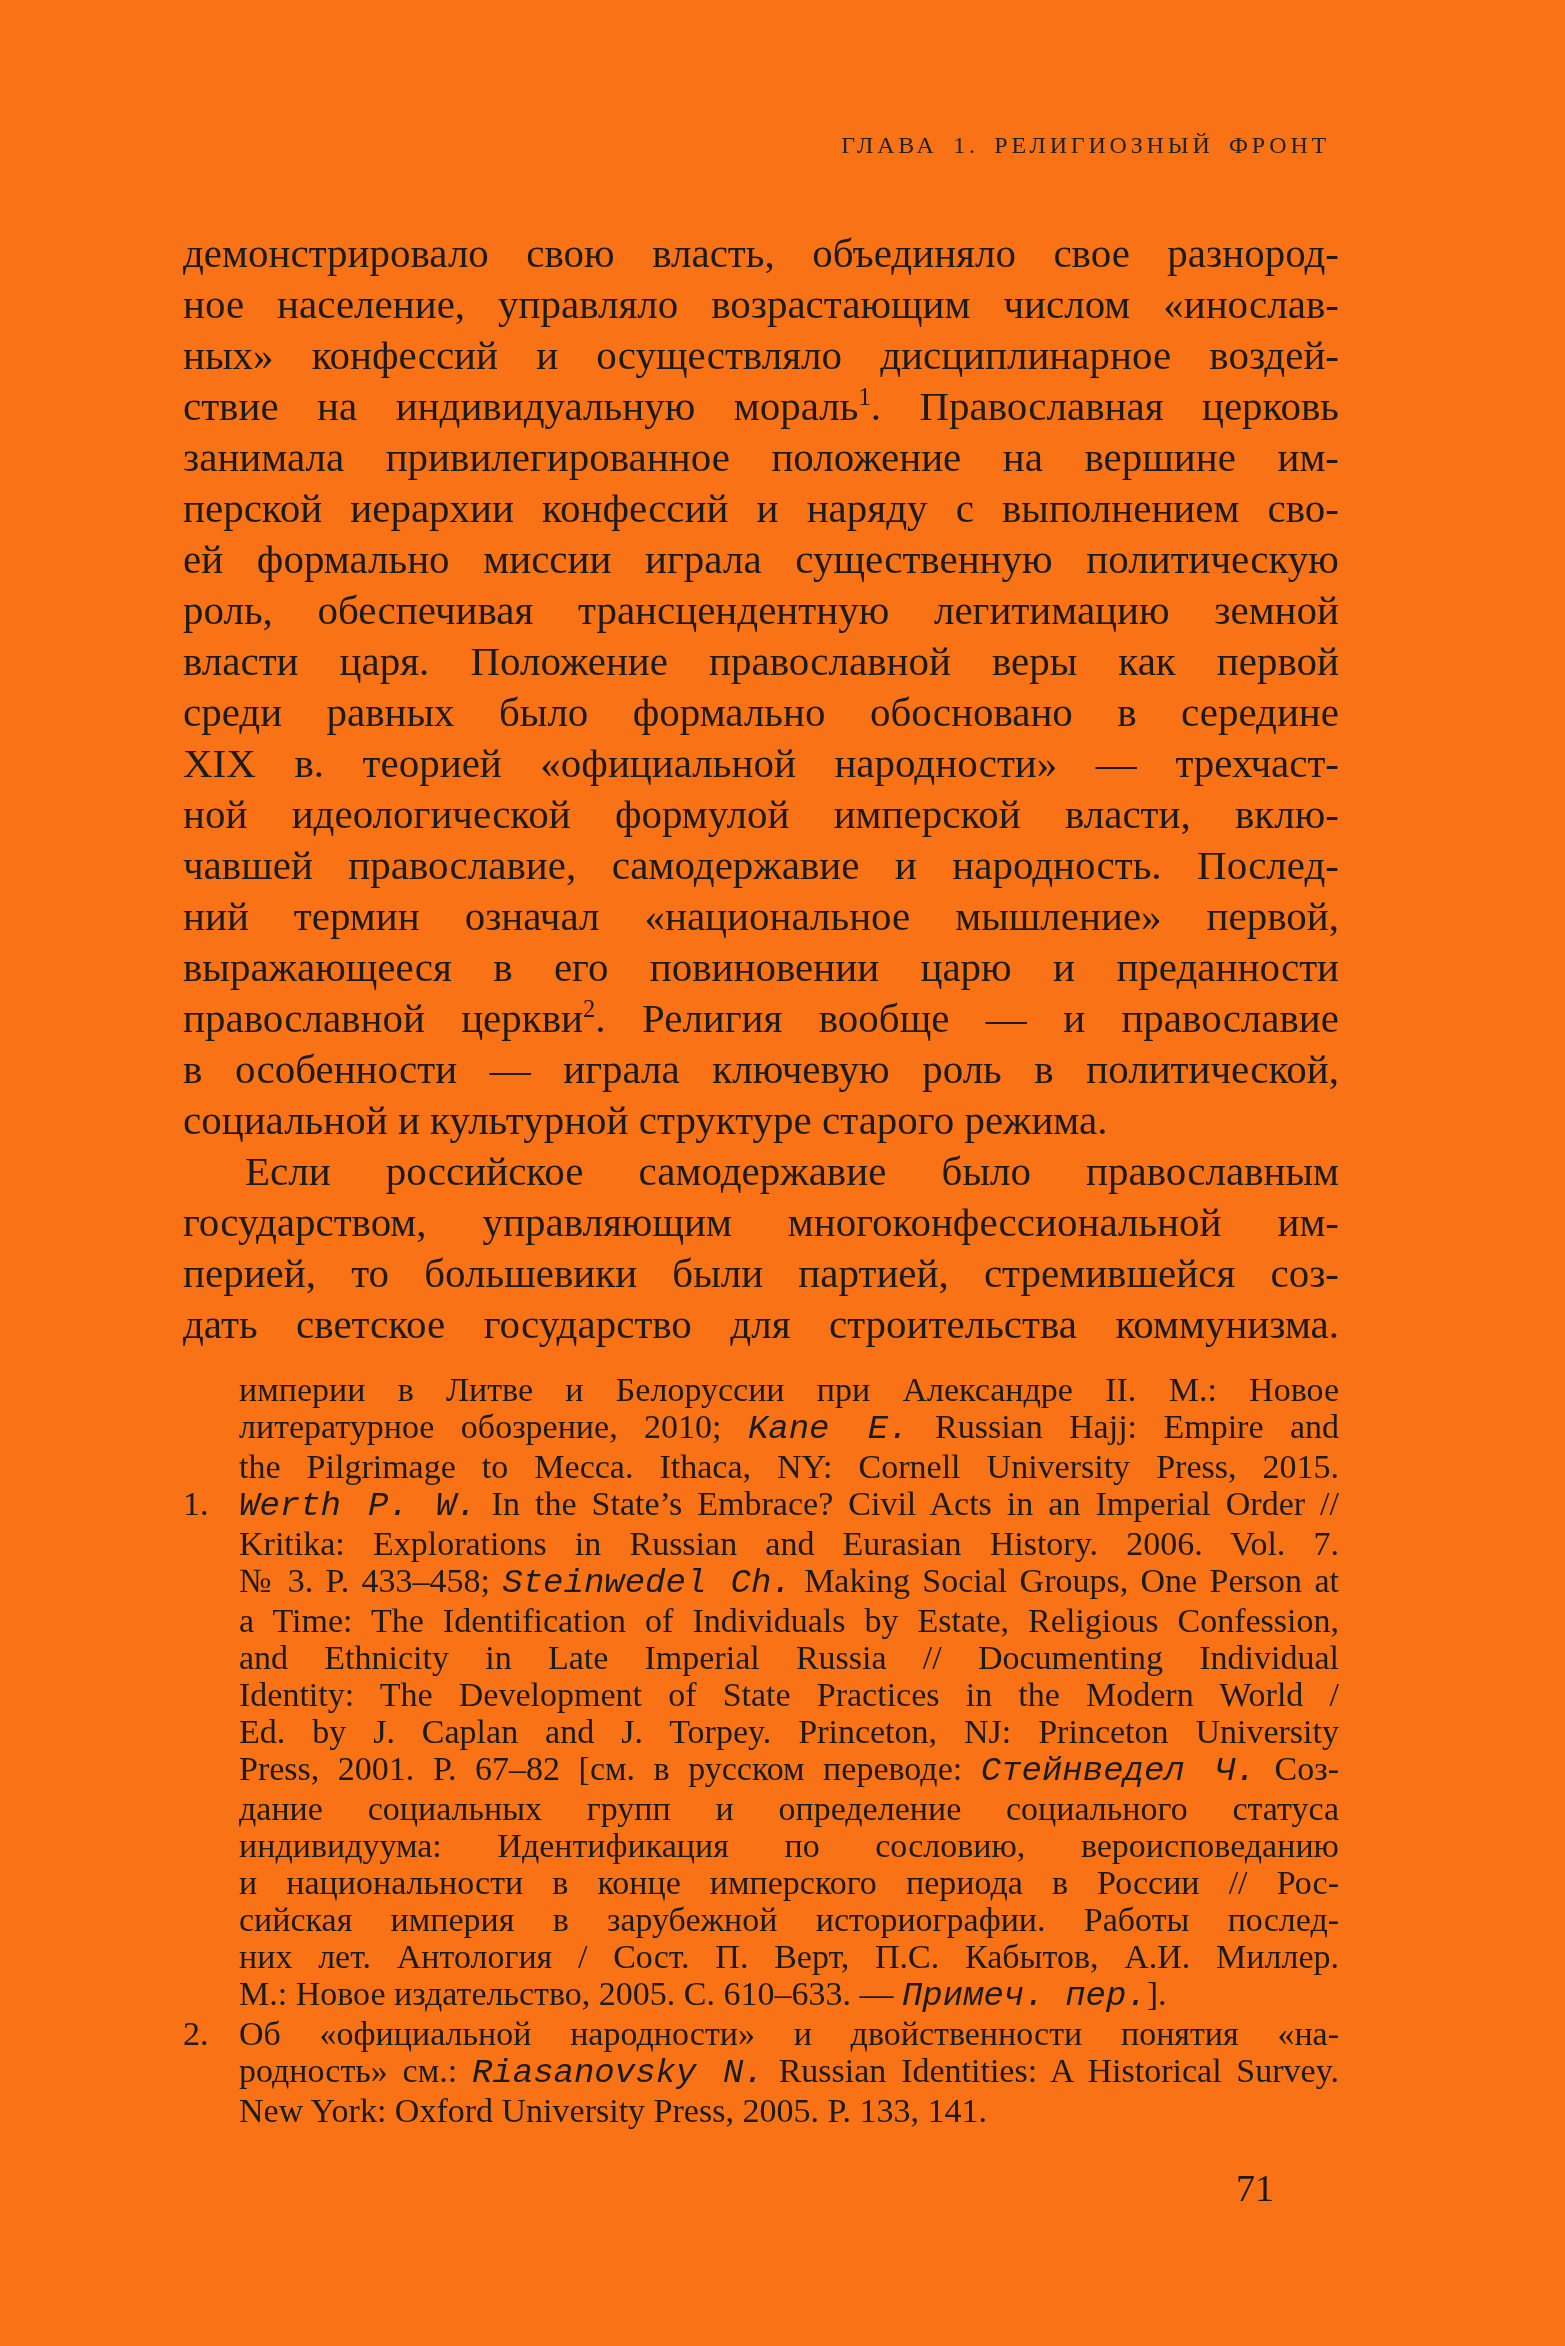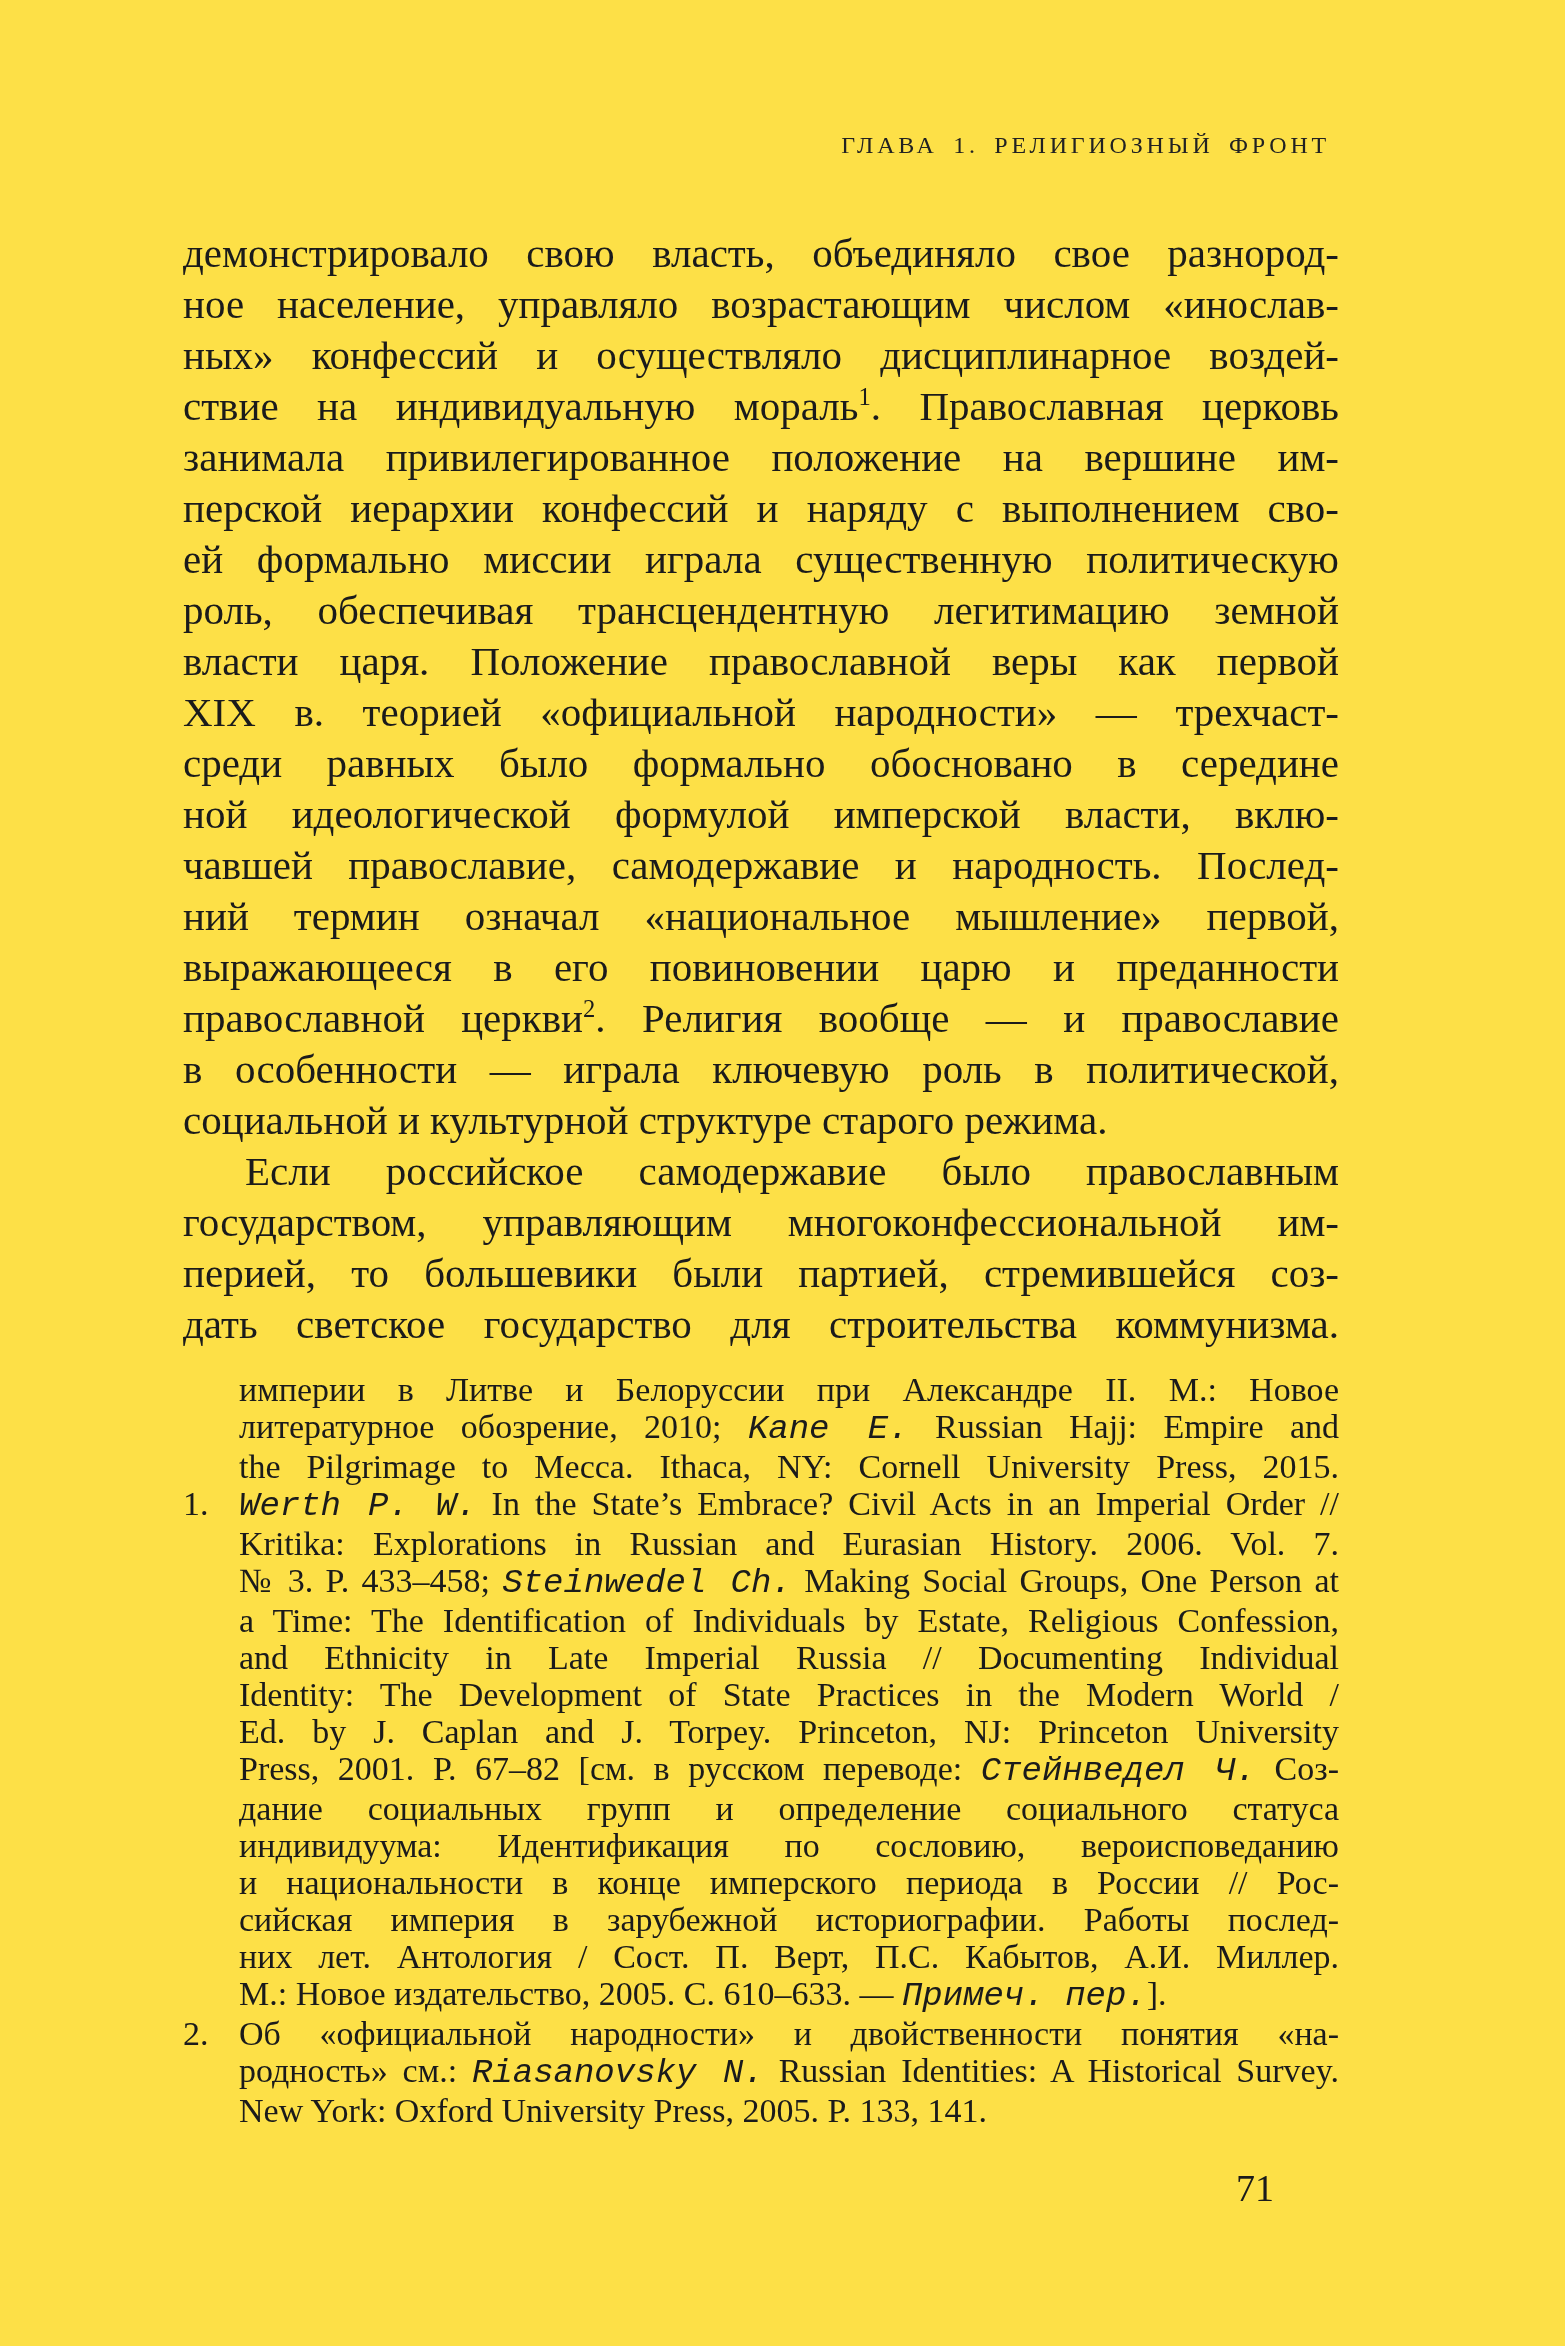--- a/index.html
+++ b/index.html
@@ -1,20 +1,20 @@
 <!DOCTYPE html>
 <html lang="ru" style="font-size:15px"><head>
 <meta charset="utf-8">
 <style>
   html, body { margin: 0; padding: 0; background: #e8e8e8; }
   .page {
     position: relative;
     width: 1565px;
     height: 2347px;
-    background: #fde047;
+    background: #f97316;
     color: #1b1b1b;
     font-family: "Liberation Serif", "DejaVu Serif", serif;
     overflow: hidden;
   }
   .running-head {
     position: absolute;
     top: 132px;
     right: 235px;
     font-size: 24px;
     letter-spacing: 3.8px;
@@ -64,22 +64,22 @@
       <div class="para">
         <div class="jline">демонстрировало свою власть, объединяло свое разнород-</div>
         <div class="jline">ное население, управляло возрастающим числом «инослав-</div>
         <div class="jline">ных» конфессий и осуществляло дисциплинарное воздей-</div>
         <div class="jline">ствие на индивидуальную мораль<sup>1</sup>. Православная церковь</div>
         <div class="jline">занимала привилегированное положение на вершине им-</div>
         <div class="jline">перской иерархии конфессий и наряду с выполнением сво-</div>
         <div class="jline">ей формально миссии играла существенную политическую</div>
         <div class="jline">роль, обеспечивая трансцендентную легитимацию земной</div>
         <div class="jline">власти царя. Положение православной веры как первой</div>
+        <div class="jline">среди равных было формально обосновано в середине</div>
         <div class="jline">XIX в. теорией «официальной народности» — трехчаст-</div>
-        <div class="jline">среди равных было формально обосновано в середине</div>
         <div class="jline">ной идеологической формулой имперской власти, вклю-</div>
         <div class="jline">чавшей православие, самодержавие и народность. Послед-</div>
         <div class="jline">ний термин означал «национальное мышление» первой,</div>
         <div class="jline">выражающееся в его повиновении царю и преданности</div>
         <div class="jline">православной церкви<sup>2</sup>. Религия вообще — и православие</div>
         <div class="jline">в особенности — играла ключевую роль в политической,</div>
         <div class="jline flush">социальной и культурной структуре старого режима.</div>
       </div>
       <div class="para indent">
         <div class="jline">Если российское самодержавие было православным</div>

